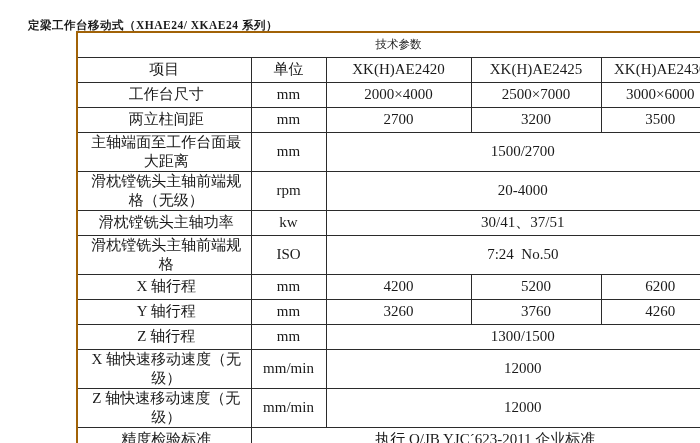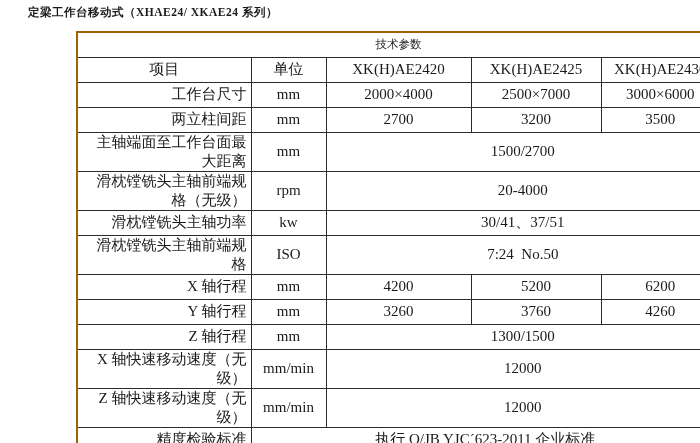--- a/index.html
+++ b/index.html
@@ -3,42 +3,42 @@
 <meta charset="utf-8">
 <style>
   * { margin:0; padding:0; box-sizing:border-box; }
   html,body { background:#ffffff; }
   body {
     width:700px; height:443px; position:relative;
     font-family:"Liberation Serif", serif;
     color:#1a1a1a;
   }
   .page-title {
-    position:absolute; left:28px; top:5px;
+    position:absolute; left:28px; top:18px;
     font-size:11.5px; font-weight:bold; letter-spacing:0.5px;
   }
   table.spec-table {
     position:absolute; left:29px; top:31px; width:643px;
     border-collapse:collapse; table-layout:fixed;
     border:2px solid #a16207;
     margin-left:47px;
   }
   .spec-table th, .spec-table td {
     border:1px solid #2b2b2b;
     height:25px;
     font-size:15px;
     font-weight:normal;
     text-align:center;
     vertical-align:middle;
     padding:0 4px;
     white-space:pre-wrap;
     overflow:hidden;
   }
   .spec-table th.table-caption { font-size:11.5px; }
-  .spec-table td.item-cell { text-align:right; padding-left:8px; }
+  .spec-table td.item-cell { text-align:center; padding-left:8px; }
 </style>
 </head>
 <body>
 
 <div class="page-title">定梁工作台移动式（XHAE24/ XKAE24 系列）</div>
 
 <table class="spec-table">
   <colgroup>
     <col style="width:174px">
     <col style="width:75px">

